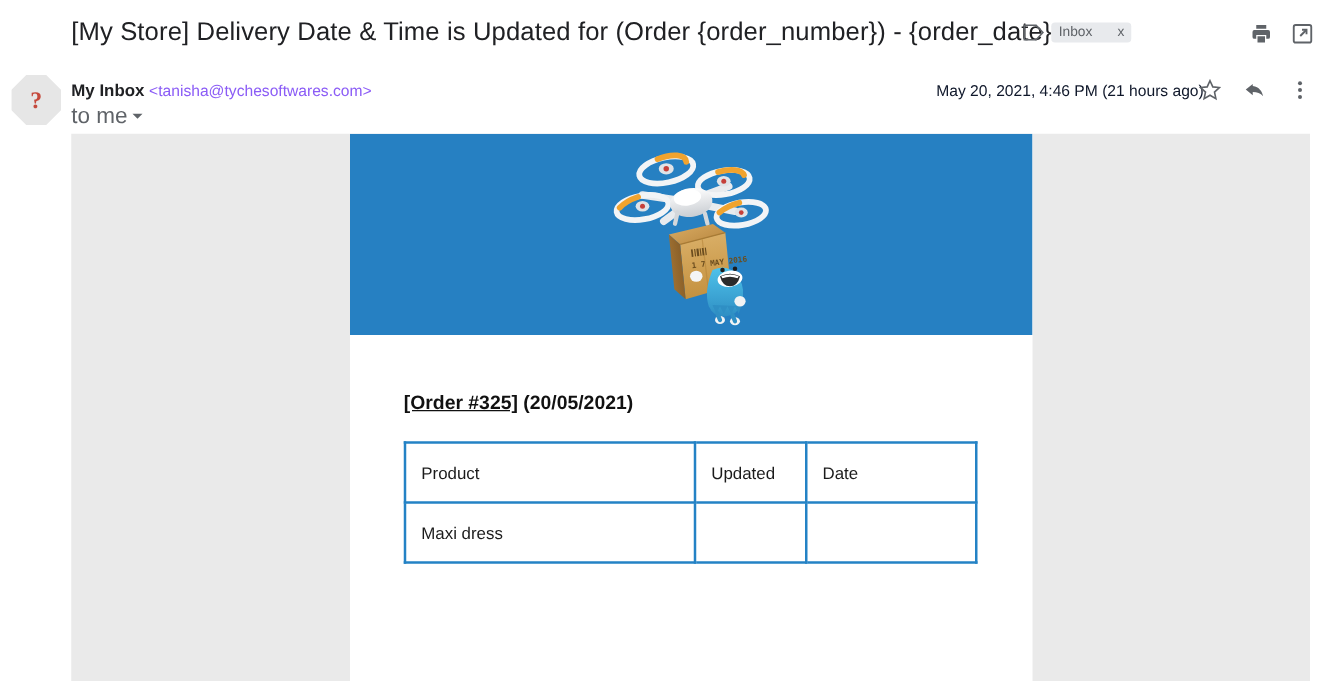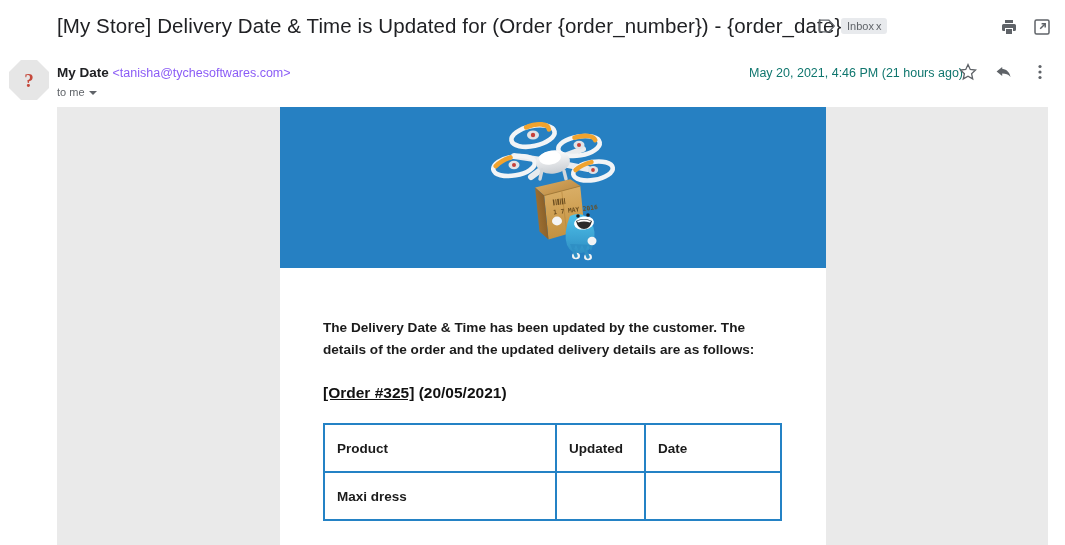--- a/index.html
+++ b/index.html
@@ -51,21 +51,21 @@
     top: 18px;
     height: 16px;
     padding: 0 6px;
     background: #e8eaed;
     border-radius: 3px;
     font-size: 11px;
     line-height: 16px;
     color: #5f6368;
     display: flex;
     align-items: center;
-    gap: 2px;
+    gap: 20px;
     white-space: nowrap;
   }
   .inbox-chip .chip-x {
     font-size: 11px;
     color: #5f6368;
   }
   .hdr-icon {
     position: absolute;
     top: 17px;
     width: 20px;
@@ -113,21 +113,21 @@
     font-size: 13.5px;
   }
   .sender-email {
     color: #8b5cf6;
     font-size: 12.5px;
   }
   .to-line {
     position: absolute;
     left: 57px;
     top: 83px;
-    font-size: 11px;
+    font-size: 18px;
     line-height: 18px;
     color: #5f6368;
     display: flex;
     align-items: center;
     gap: 4px;
     white-space: nowrap;
   }
   .caret-down {
     width: 0; height: 0;
     border-left: 4px solid transparent;
@@ -135,21 +135,21 @@
     border-top: 4px solid #5f6368;
     display: inline-block;
     margin-top: 2px;
   }
   .timestamp {
     position: absolute;
     left: 749px;
     top: 65px;
     font-size: 12.5px;
     line-height: 16px;
-    color: #0f766e;
+    color: #0f172a;
     white-space: nowrap;
   }
   .meta-icon {
     position: absolute;
     top: 62px;
     color: #5f6368;
   }
   .meta-icon.star { left: 958px; width: 20px; height: 20px; }
   .meta-icon.reply { left: 994px; width: 20px; height: 20px; }
   .meta-icon.more { left: 1031px; width: 18px; height: 20px; }
@@ -229,21 +229,21 @@
     margin-top: 20px;
     width: 457px;
     border-collapse: collapse;
     table-layout: fixed;
   }
   .products-table th,
   .products-table td {
     border: 2px solid #2482c5;
     text-align: left;
     font-size: 13.5px;
-    font-weight: 700;
+    font-weight: 400;
     color: #1b1b1b;
     padding: 14px 12px;
     vertical-align: middle;
     height: 18px;
   }
   .products-table col.c-product { width: 232px; }
   .products-table col.c-qty { width: 89px; }
   .products-table col.c-price { width: 136px; }
 </style>
 </head>
@@ -280,21 +280,21 @@
   </span>
 </div>
 
 <div class="avatar">
   <div class="oct">
     <span class="qmark">?</span>
   </div>
 </div>
 
 <div class="sender-line">
-  <span class="sender-name">My Date</span>
+  <span class="sender-name">My Inbox</span>
   <span class="sender-email">&lt;tanisha@tychesoftwares.com&gt;</span>
 </div>
 
 <div class="to-line">
   <span>to me</span>
   <span class="caret-down"></span>
 </div>
 
 <div class="timestamp">May 20, 2021, 4:46 PM (21 hours ago)</div>
 
@@ -417,21 +417,20 @@
         <ellipse cx="114" cy="128" rx="4.5" ry="4.2" fill="#f2f3f4"></ellipse>
         <ellipse cx="98" cy="143" rx="4" ry="3.2" fill="#f2f3f4"></ellipse>
         <ellipse cx="110" cy="144" rx="4" ry="3.2" fill="#f2f3f4"></ellipse>
         <path d="M96 138 l2 5 M108 139 l2 5" stroke="#2f8fc4" stroke-width="3.4" stroke-linecap="round"></path>
       </g>
     </svg>
   </div>
 
   <div class="card-content">
 
-    <p class="email-intro">The Delivery Date &amp; Time has been updated by the customer. The details of the order and the updated delivery details are as follows:</p>
 
     <p class="order-line">
       <span class="order-link">[Order #325]</span>
       <span class="order-date">(20/05/2021)</span>
     </p>
 
     <table class="products-table">
       <colgroup>
         <col class="c-product">
         <col class="c-qty">

